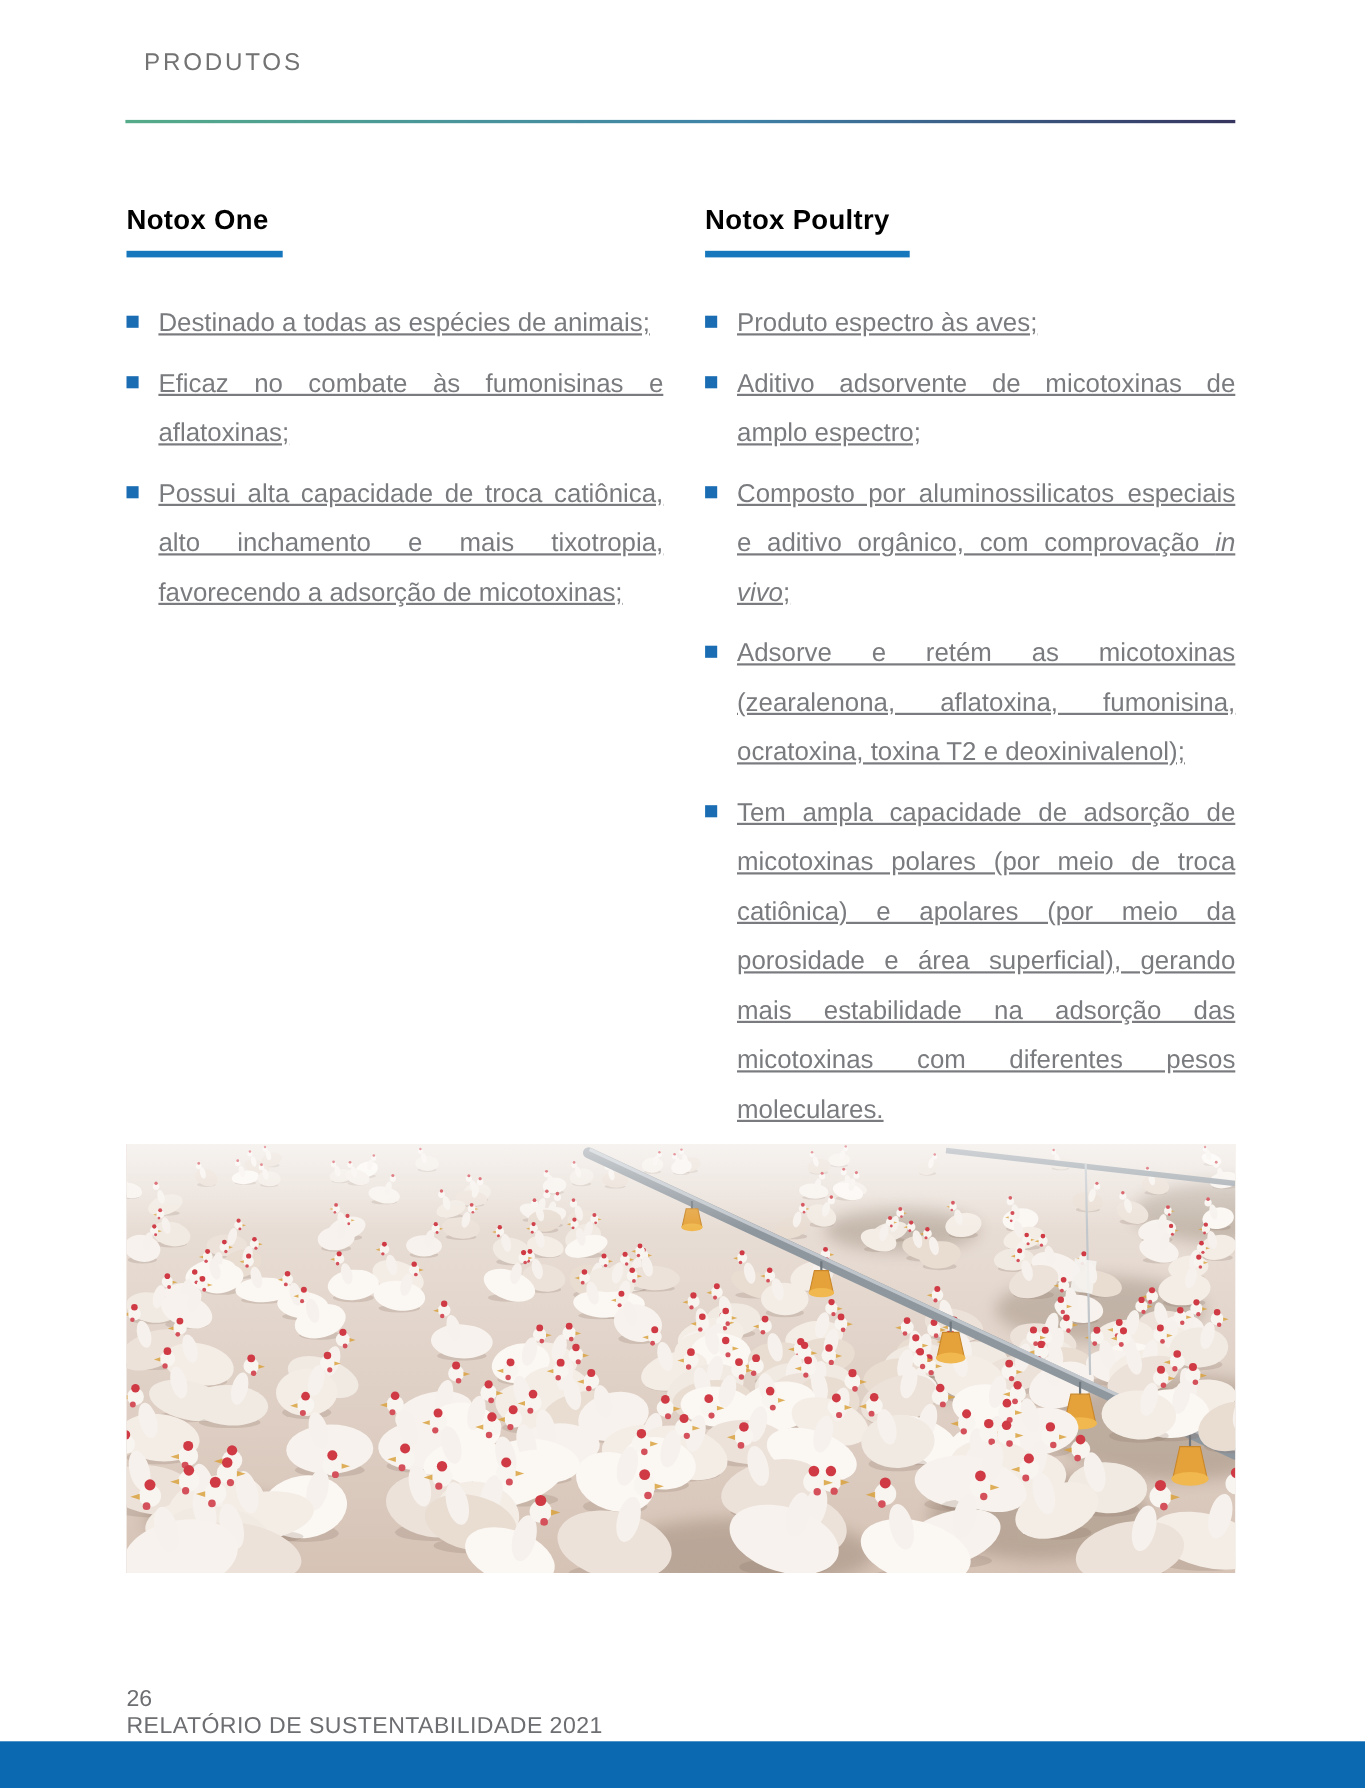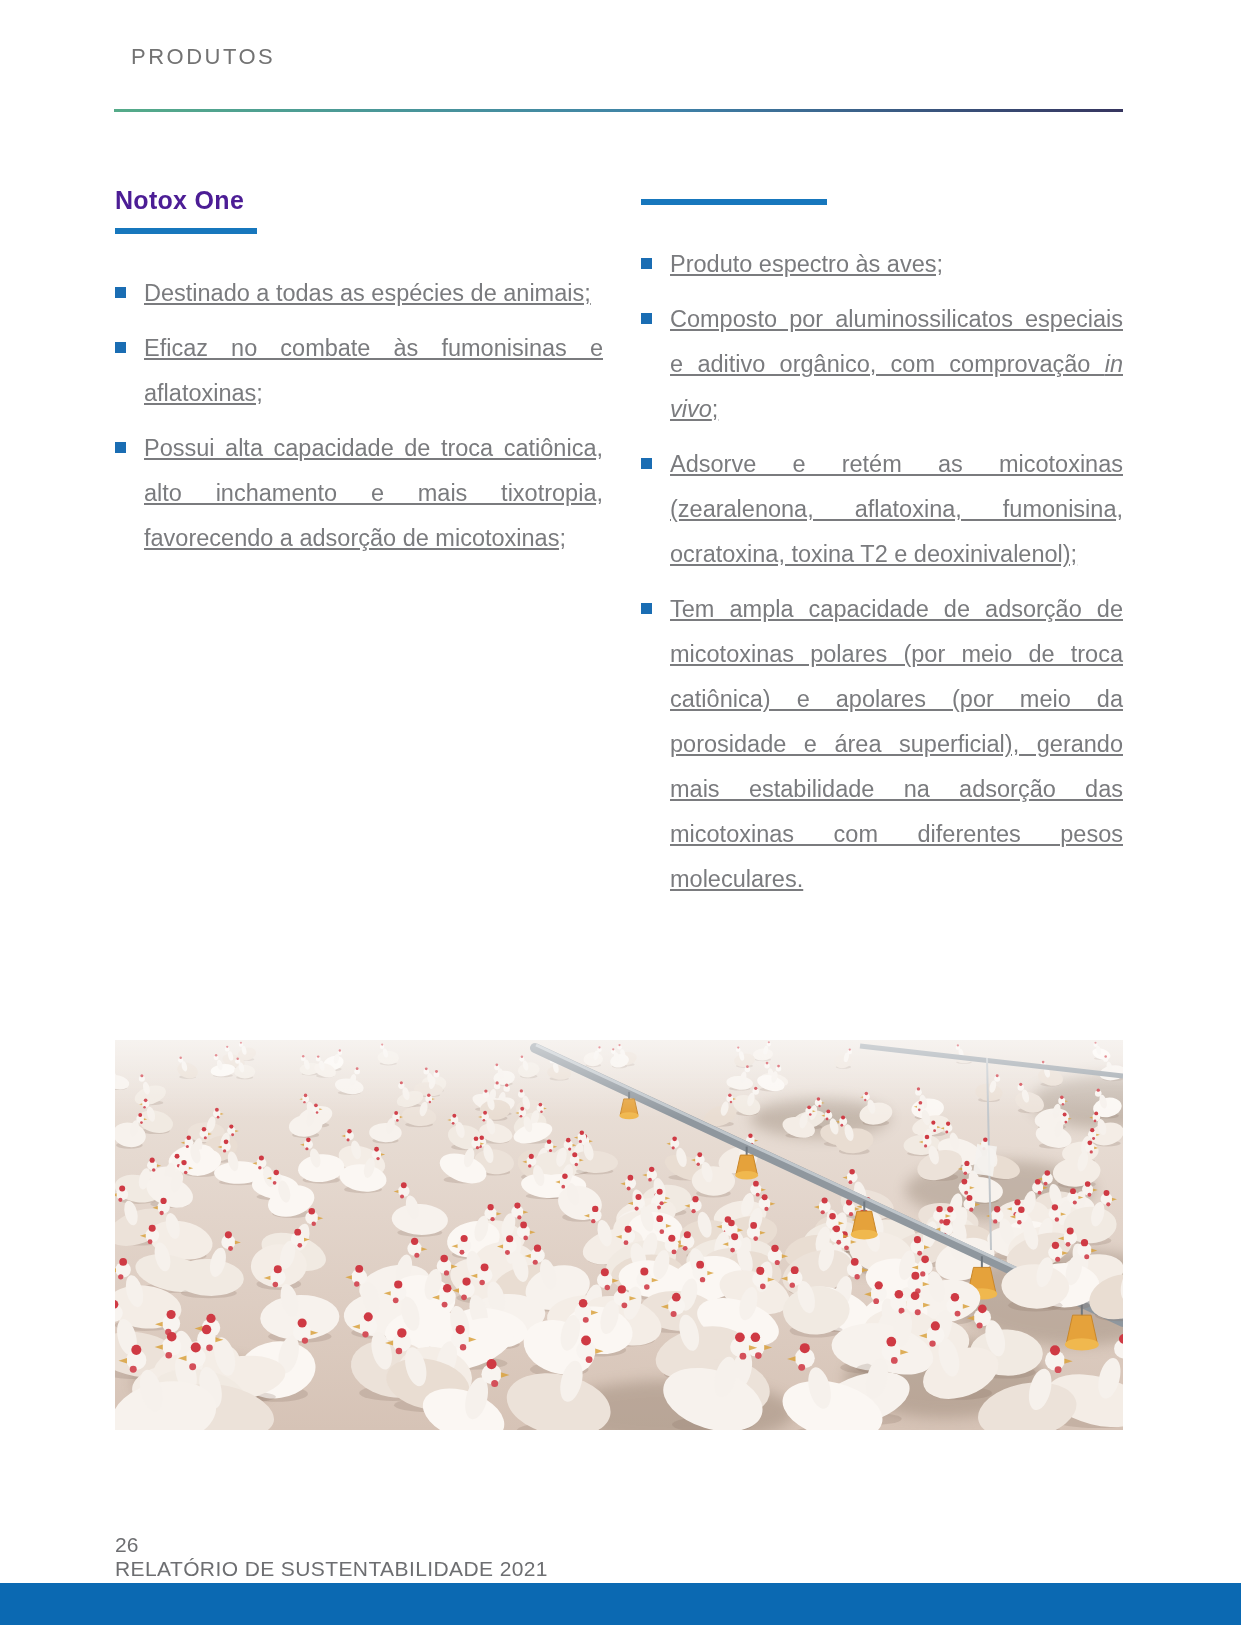--- a/index.html
+++ b/index.html
@@ -21,21 +21,21 @@
     background:linear-gradient(90deg,#55ab89 0%,#3f82a8 55%,#36355f 100%);
   }
   .columns{
     position:absolute;left:115px;top:186px;width:1008px;
     display:flex;gap:38px;
   }
   .col{flex:0 0 auto;}
   .col-one{width:488px;}
   .col-two{width:482px;}
   .product-title{
-    font-size:25px;font-weight:700;color:#4c1d95;
+    font-size:25px;font-weight:700;color:#000000;
     letter-spacing:0.3px;margin:0;
   }
   .title-underline{
     height:6px;background:#1777bd;margin-top:13px;
   }
   .col-one .title-underline{width:142px;}
   .col-two .title-underline{width:186px;}
   ul.bullets{
     list-style:none;margin:37px 0 0 0;padding:0;
     font-size:23.5px;line-height:45px;color:#7a7b7e;text-decoration:underline;
@@ -90,25 +90,30 @@
           <span>Eficaz no combate às fumonisinas e aflatoxinas;</span>
         </li>
         <li>
           <span class="sq"></span>
           <span>Possui alta capacidade de troca catiônica, alto inchamento e mais tixotropia, favorecendo a adsorção de micotoxinas;</span>
         </li>
       </ul>
     </section>
 
     <section class="col col-two">
+      <h2 class="product-title">Notox Poultry</h2>
       <div class="title-underline"></div>
       <ul class="bullets">
         <li>
           <span class="sq"></span>
           <span>Produto espectro às aves;</span>
+        </li>
+        <li>
+          <span class="sq"></span>
+          <span>Aditivo adsorvente de micotoxinas de amplo espectro;</span>
         </li>
         <li>
           <span class="sq"></span>
           <span><span>Composto por aluminossilicatos especiais e aditivo orgânico, com comprovação </span><span class="seg-italic">in vivo</span><span>;</span></span>
         </li>
         <li>
           <span class="sq"></span>
           <span>Adsorve e retém as micotoxinas (zearalenona, aflatoxina, fumonisina, ocratoxina, toxina T2 e deoxinivalenol);</span>
         </li>
         <li>

